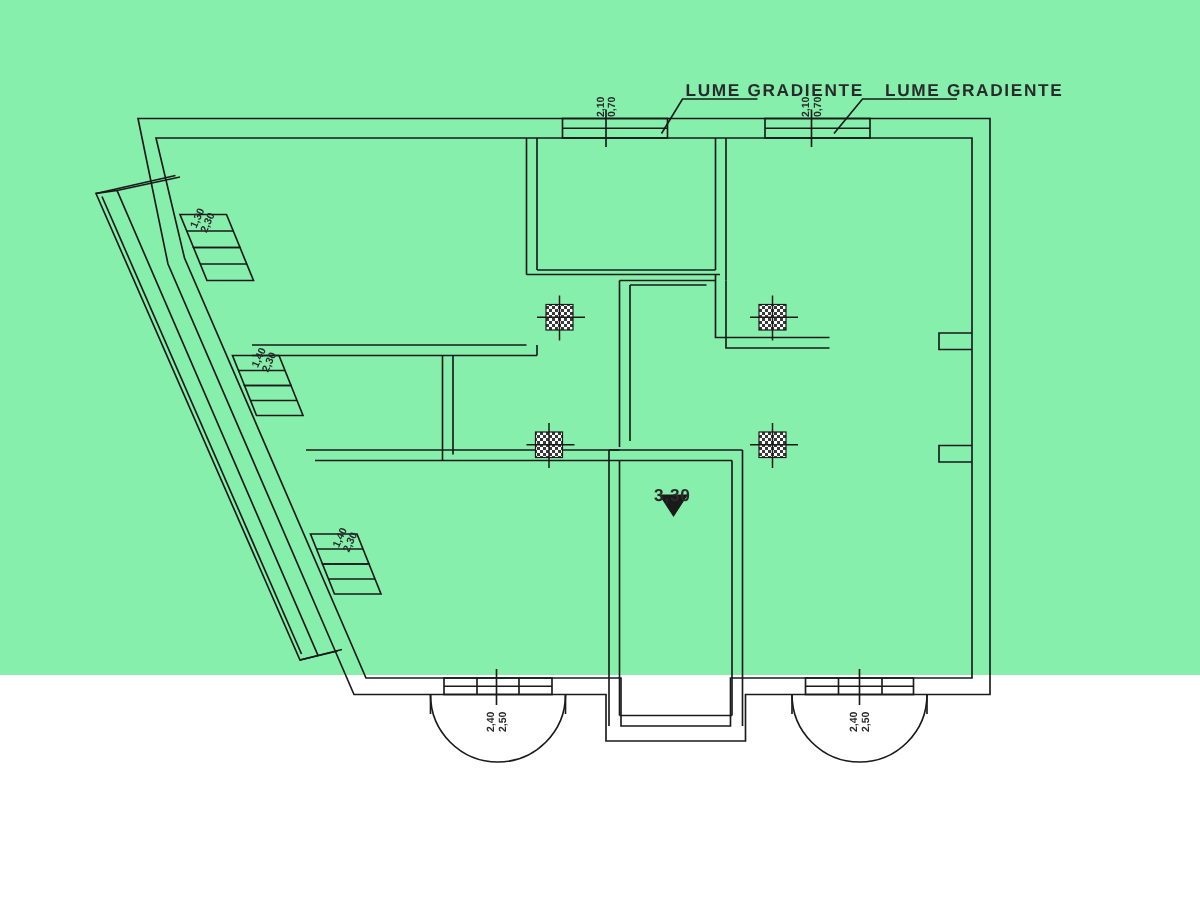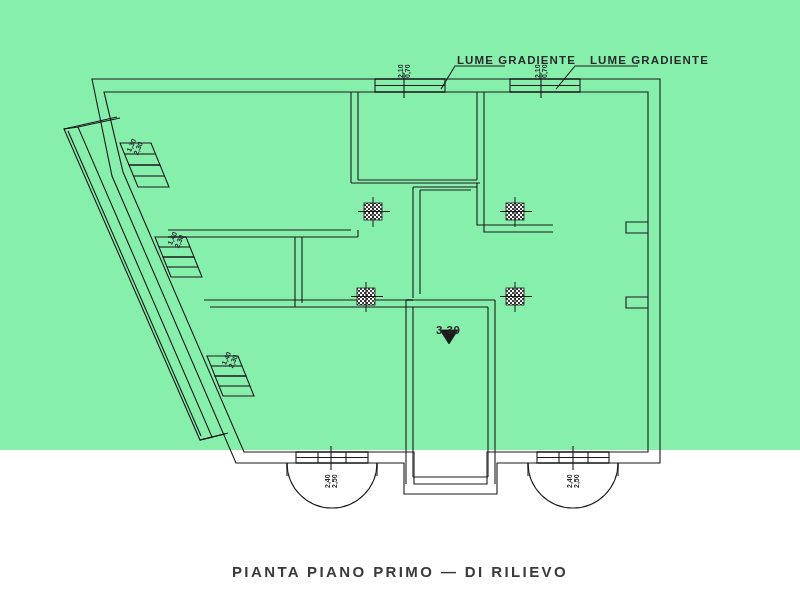--- a/index.html
+++ b/index.html
@@ -249,15 +249,14 @@
       </g>
 
       <g transform="translate(573,488) rotate(-90)">
         <text x="0" y="-1.5" font-size="7" text-anchor="start">2,40</text>
         <text x="0" y="6" font-size="7" text-anchor="start">2,50</text>
       </g>
 
     </g>
   </svg>
 
-  <div class="ttl" style="top:563px">PIANTA PIANO PRIMO  —  DI RILIEVO</div>
 
 </div>
 
 </body></html>

